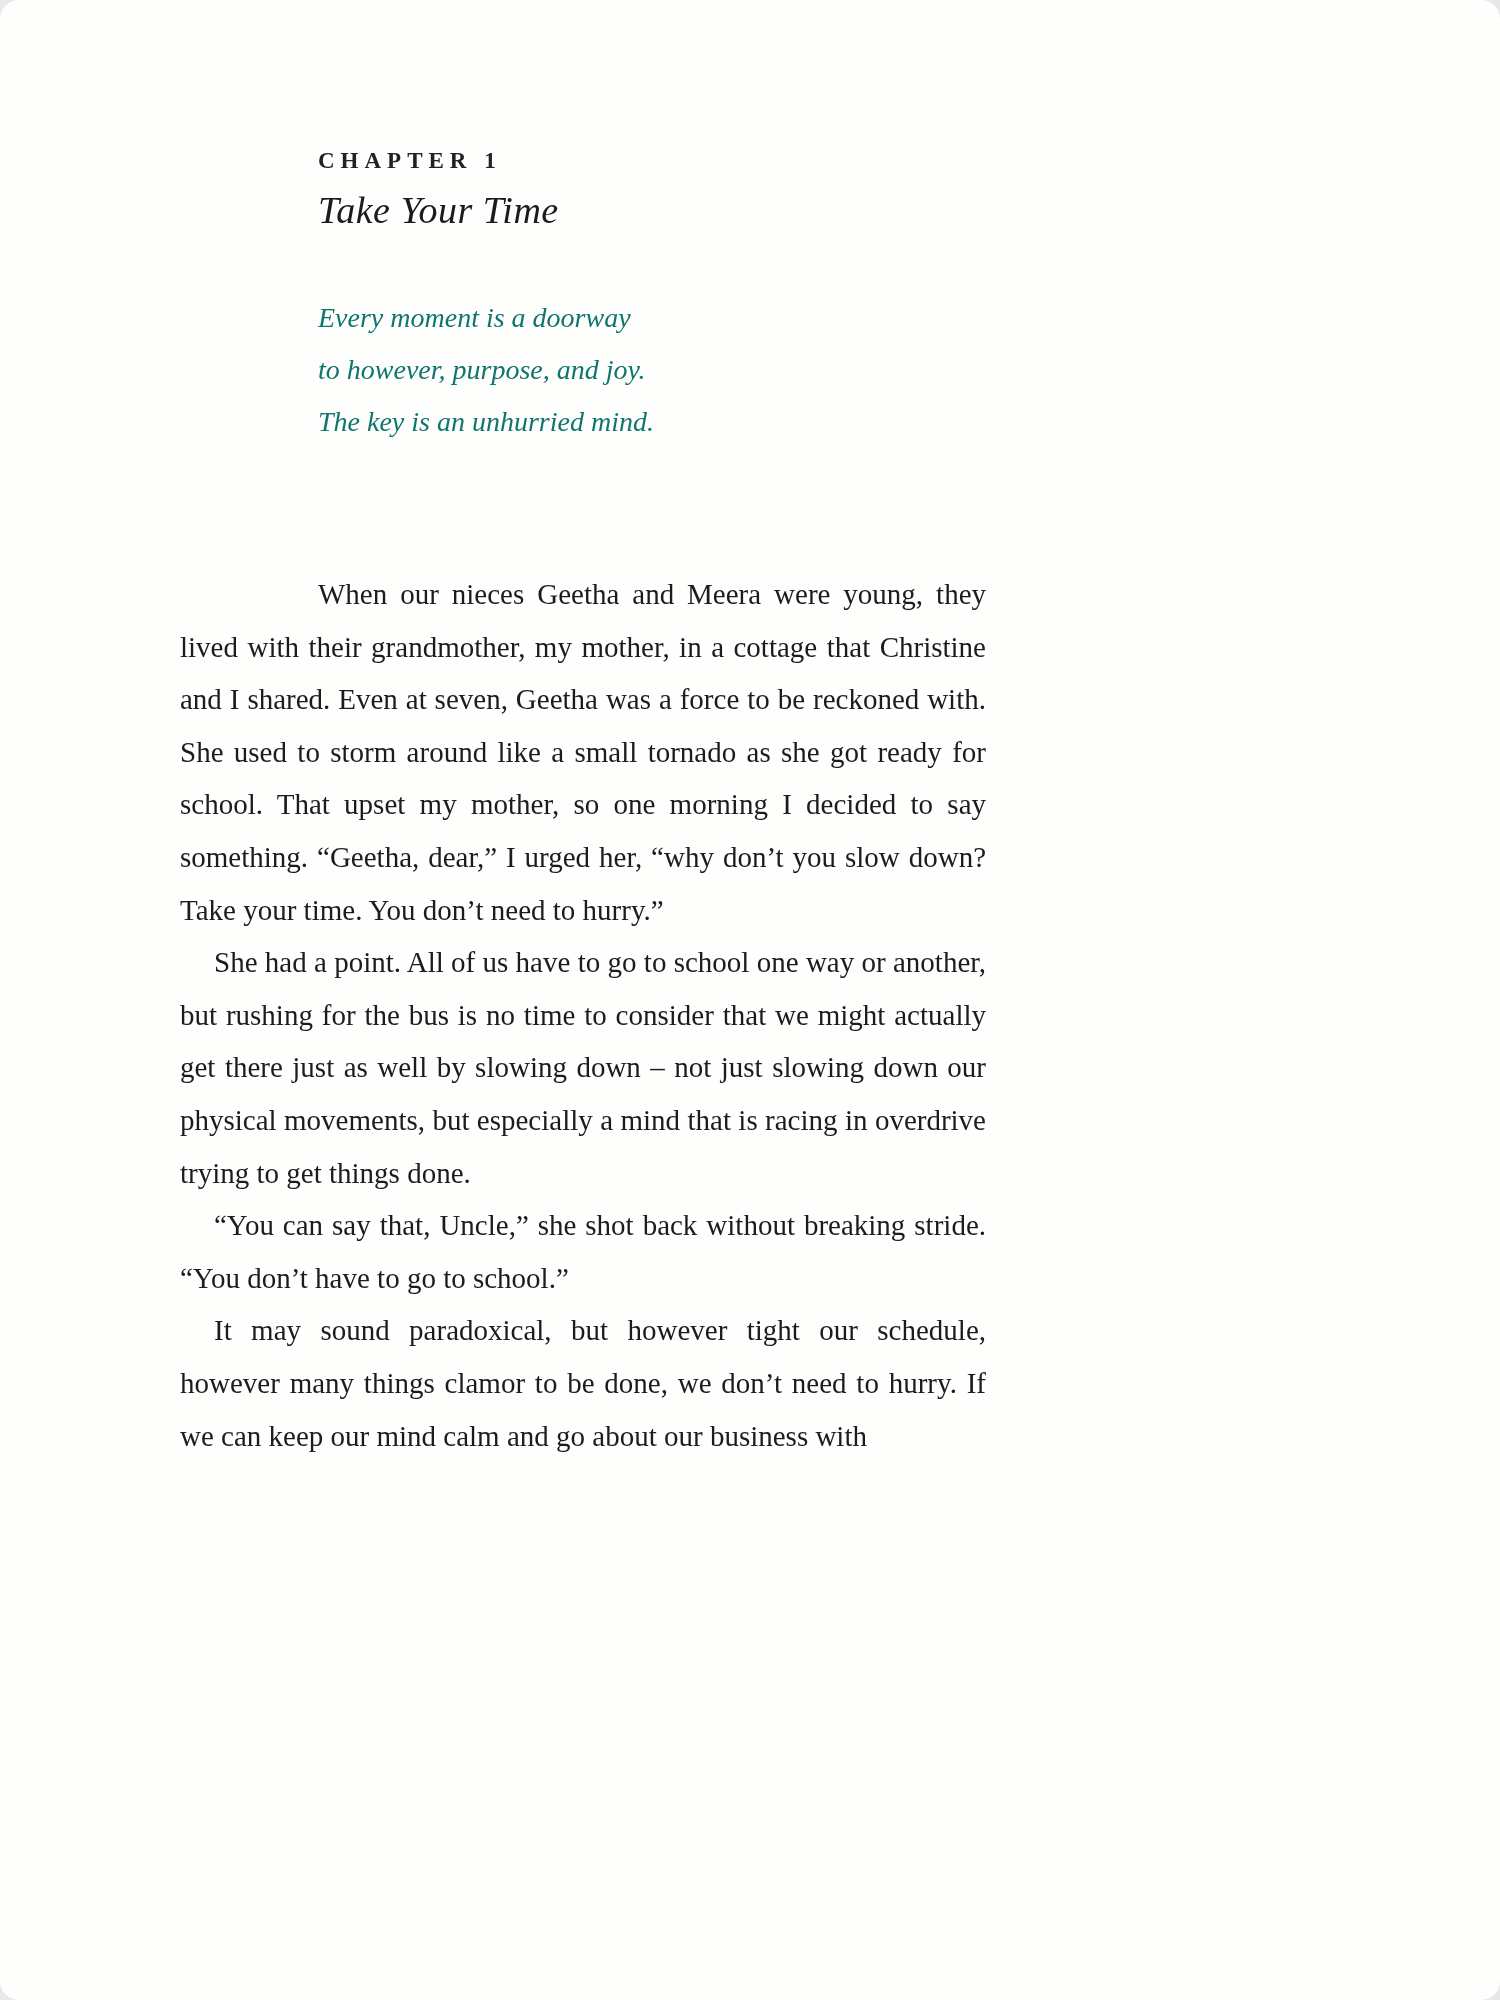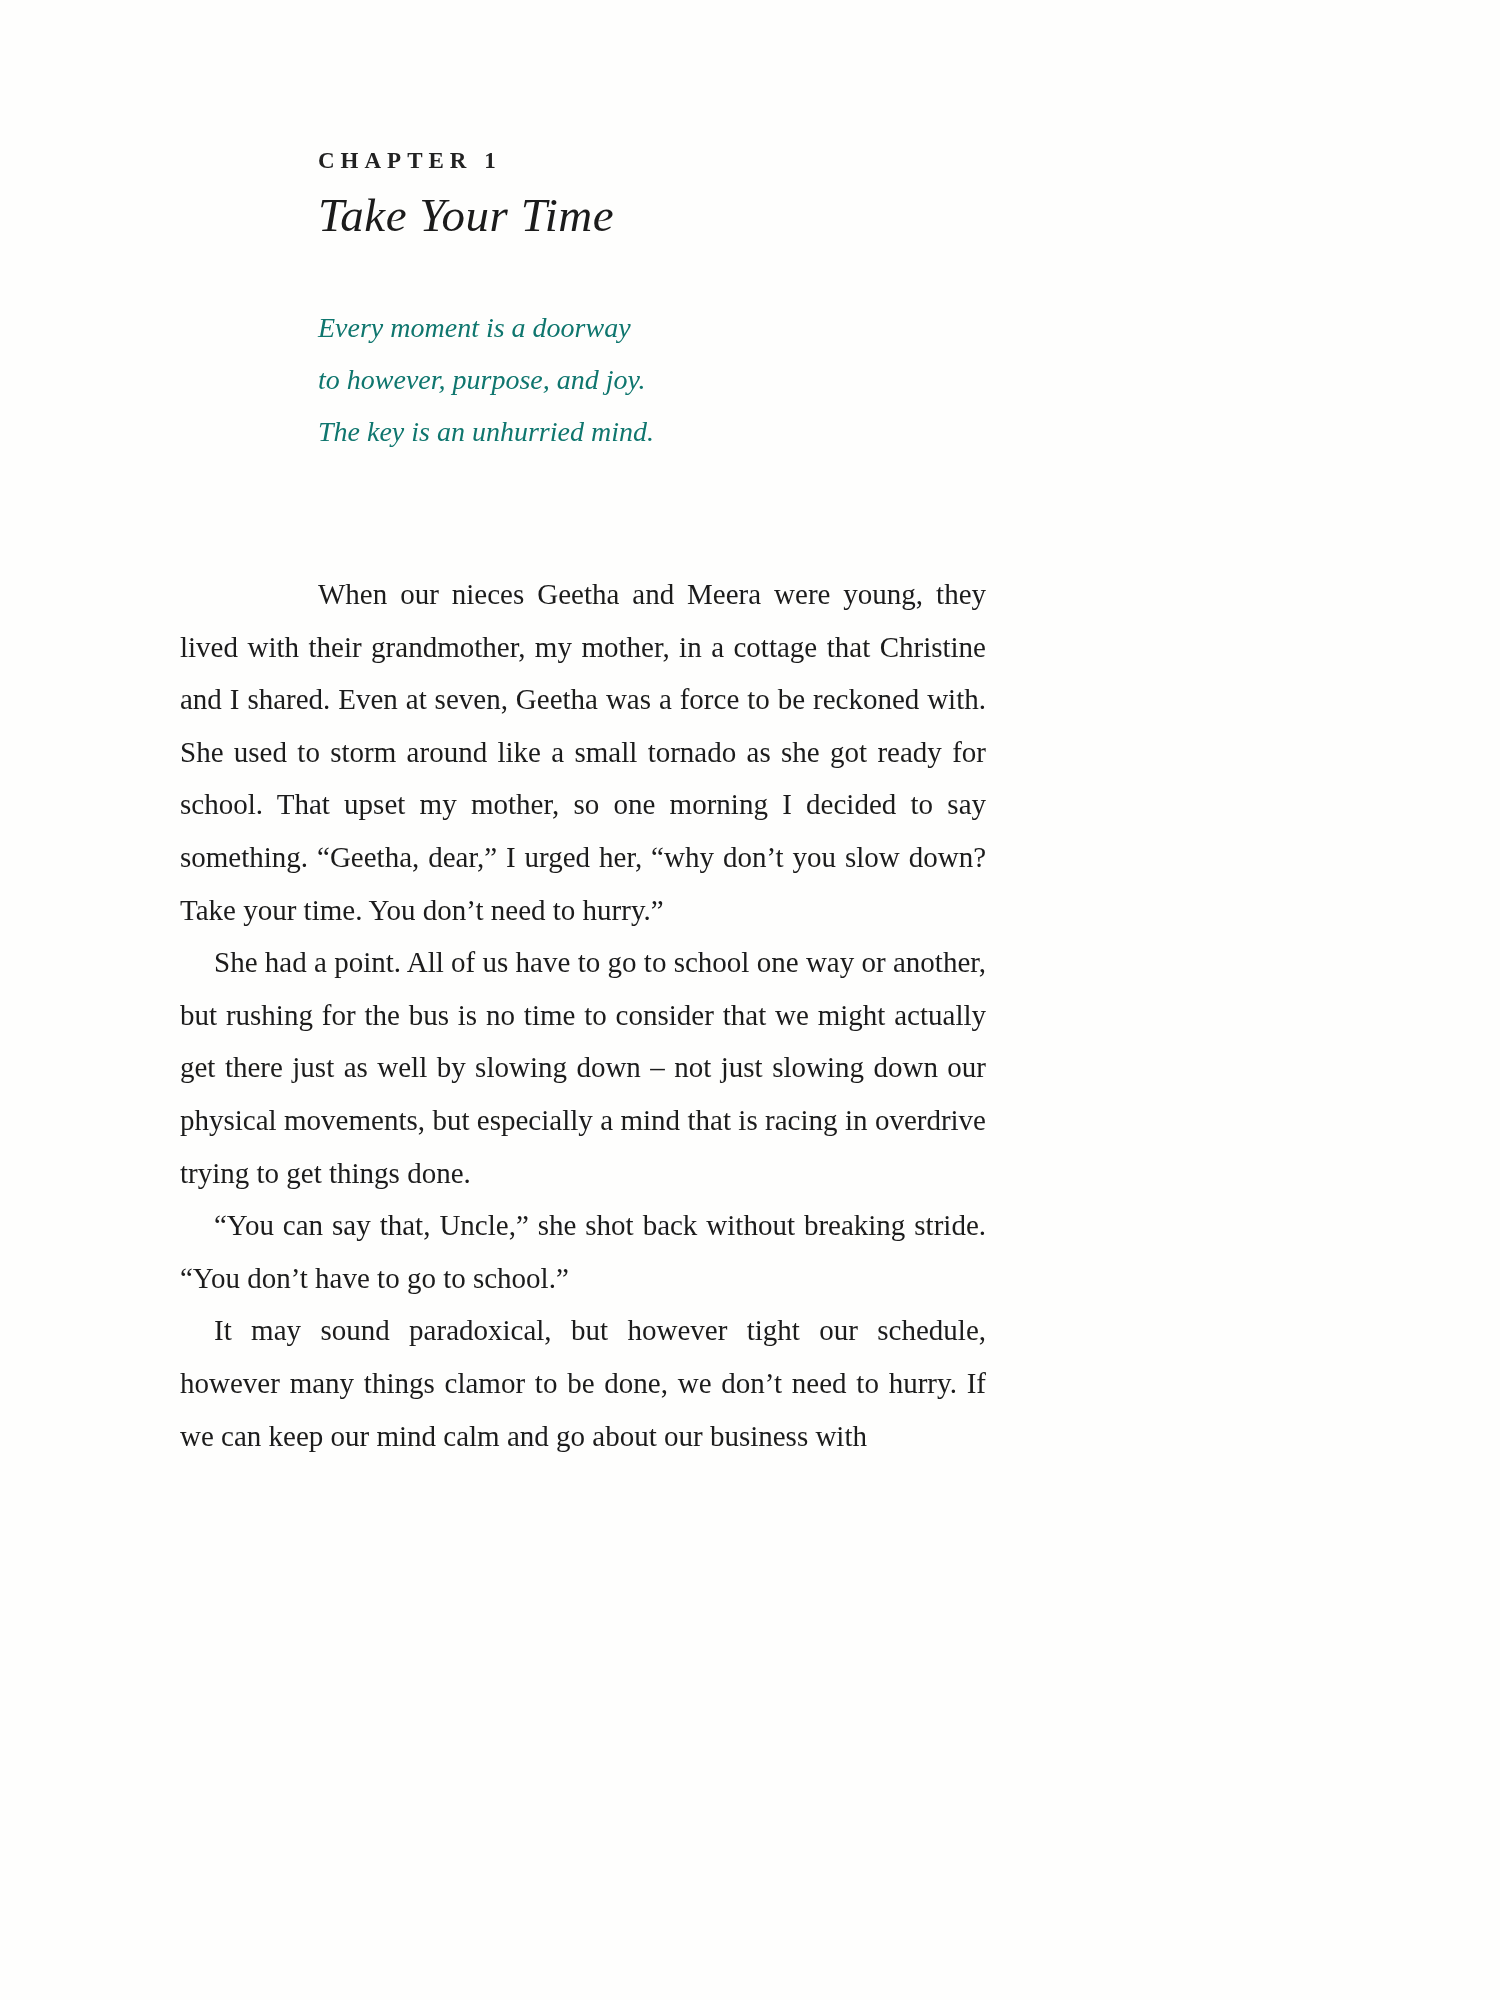--- a/index.html
+++ b/index.html
@@ -9,36 +9,37 @@
   }
   .page {
     position: relative;
     width: 1500px;
     height: 2000px;
     background: #fefefdff;
     background-color: #fefefd;
     color: #1e1e1e;
     font-family: "Liberation Serif", "DejaVu Serif", serif;
     overflow: hidden;
+    border-radius: 19px;
   }
   .heading-block {
     position: absolute;
     left: 318px;
     top: 148px;
     width: 700px;
   }
   .chapter-label {
     font-size: 23px;
     letter-spacing: 6px;
     font-weight: 600;
     color: #222;
   }
   .chapter-title {
     margin: 14px 0 0 0;
-    font-size: 47px;
+    font-size: 38px;
     font-style: italic;
     font-weight: 400;
     letter-spacing: 0.5px;
     color: #1b1b1b;
   }
   .epigraph {
     margin-top: 60px;
     font-size: 28px;
     font-style: italic;
     line-height: 52px;

